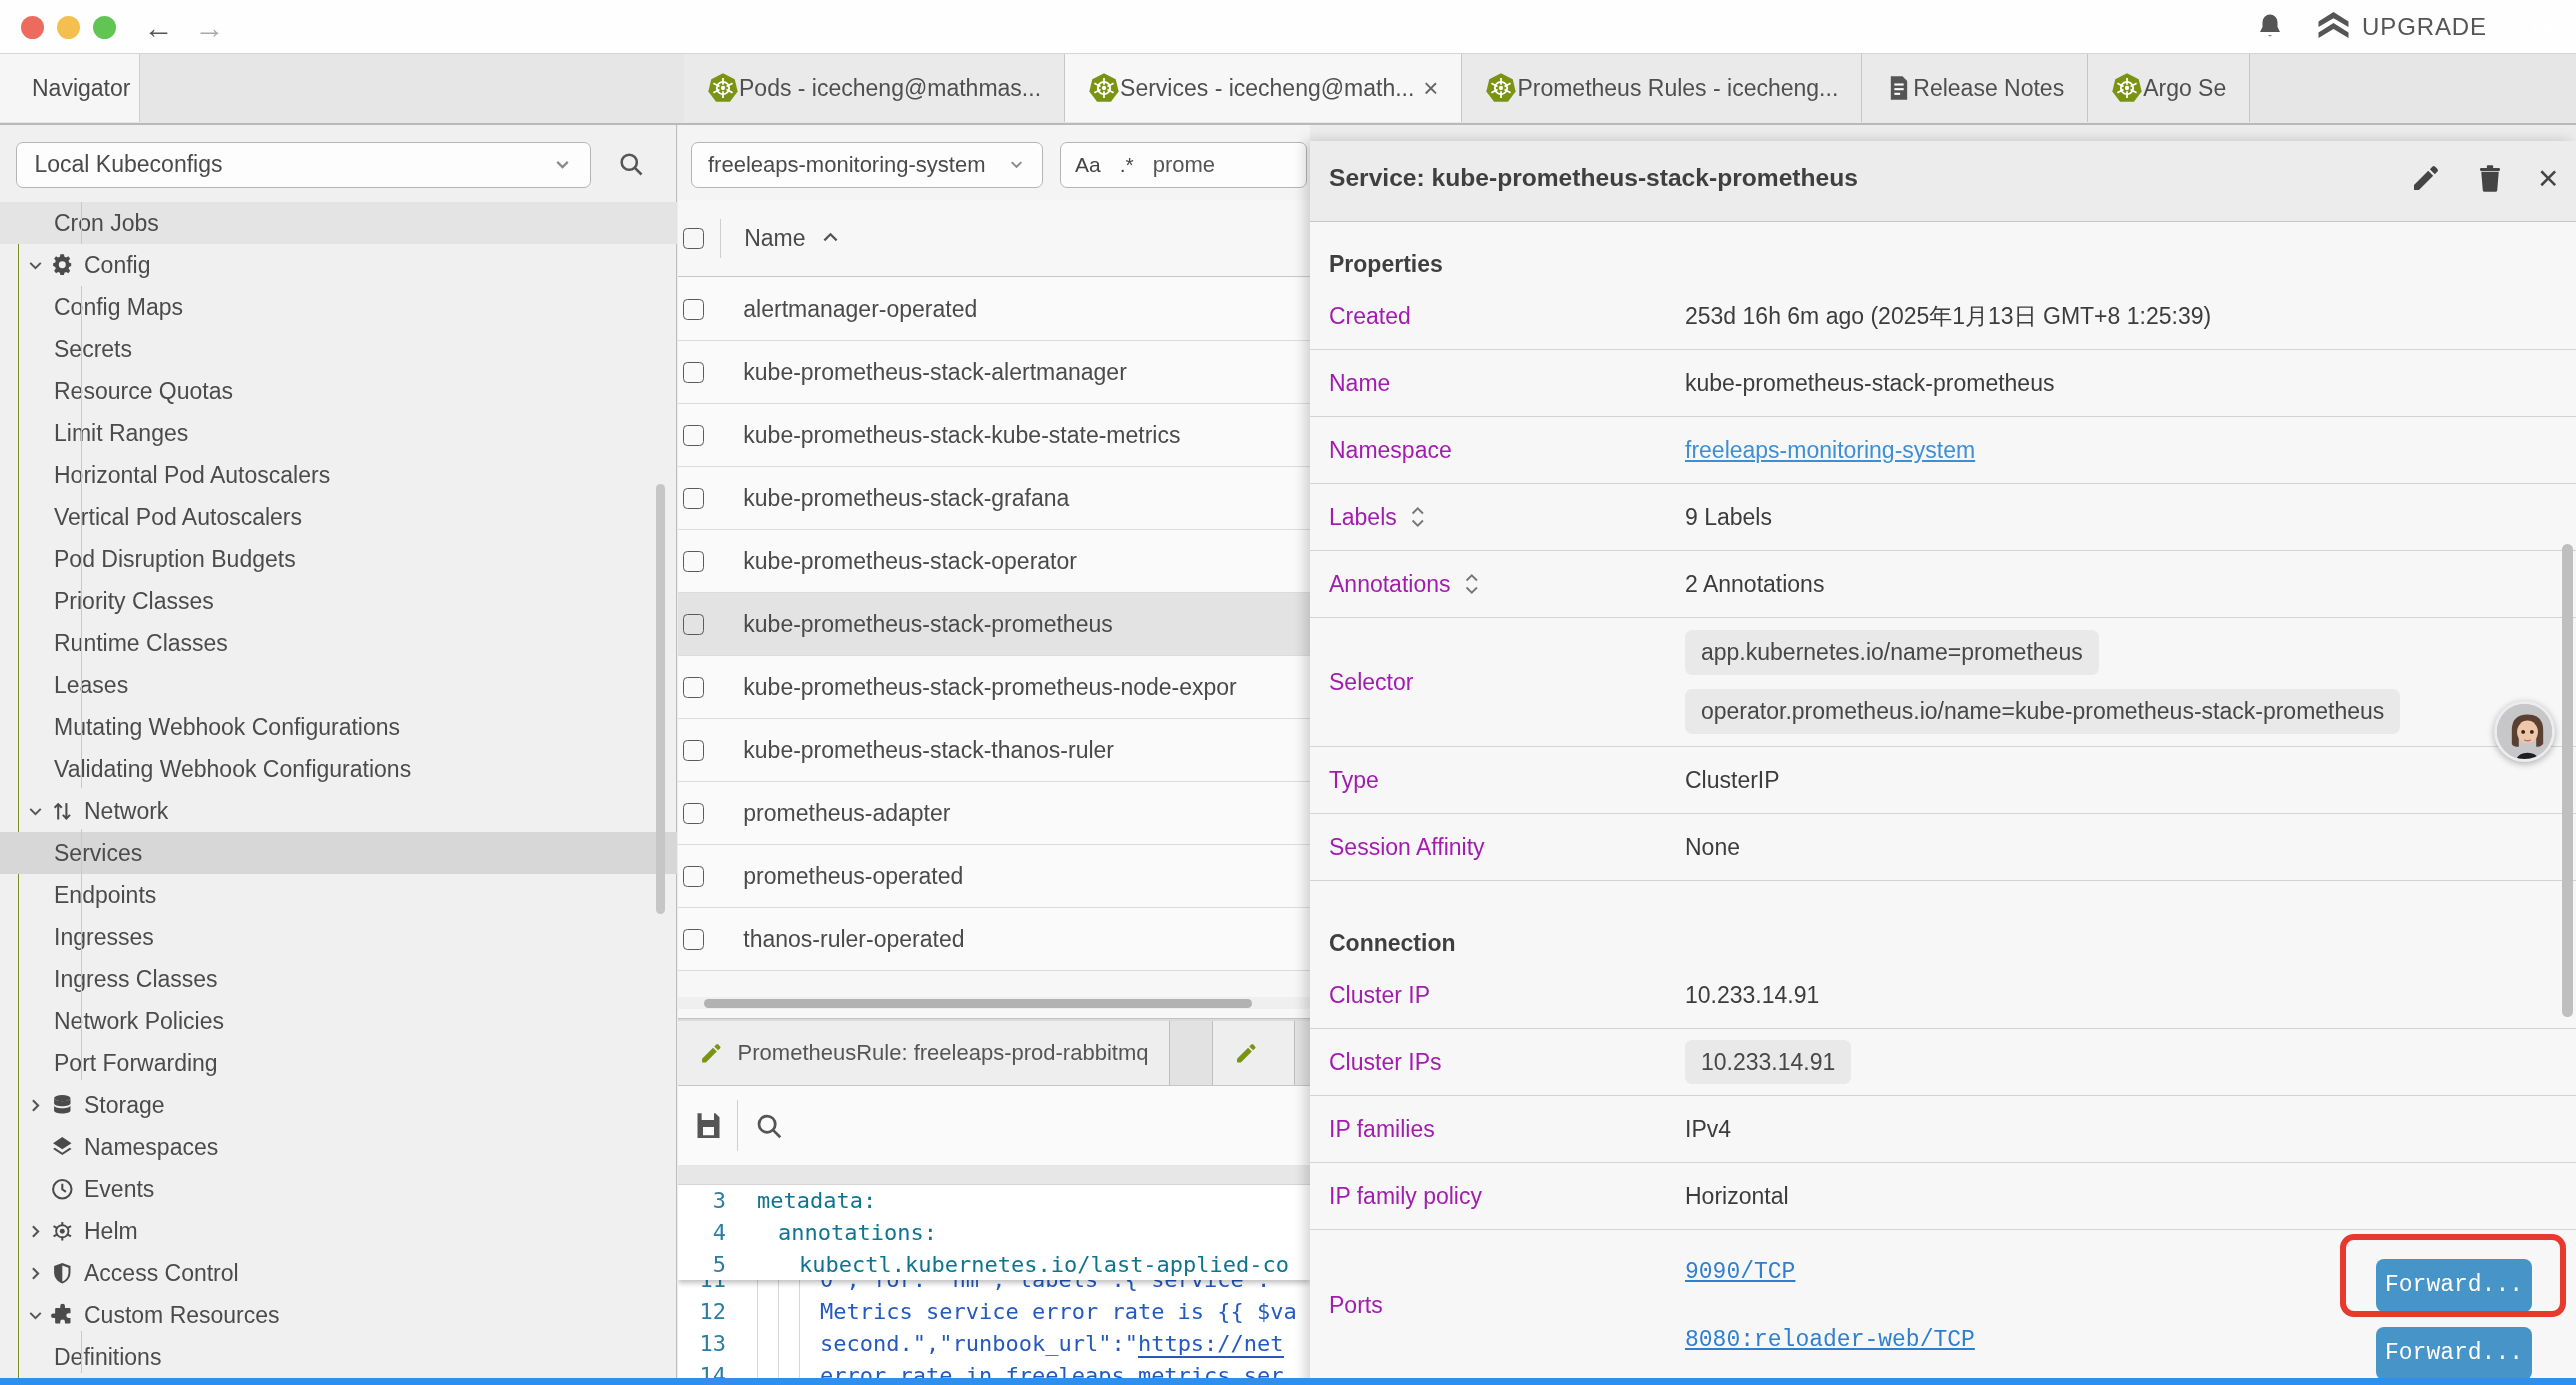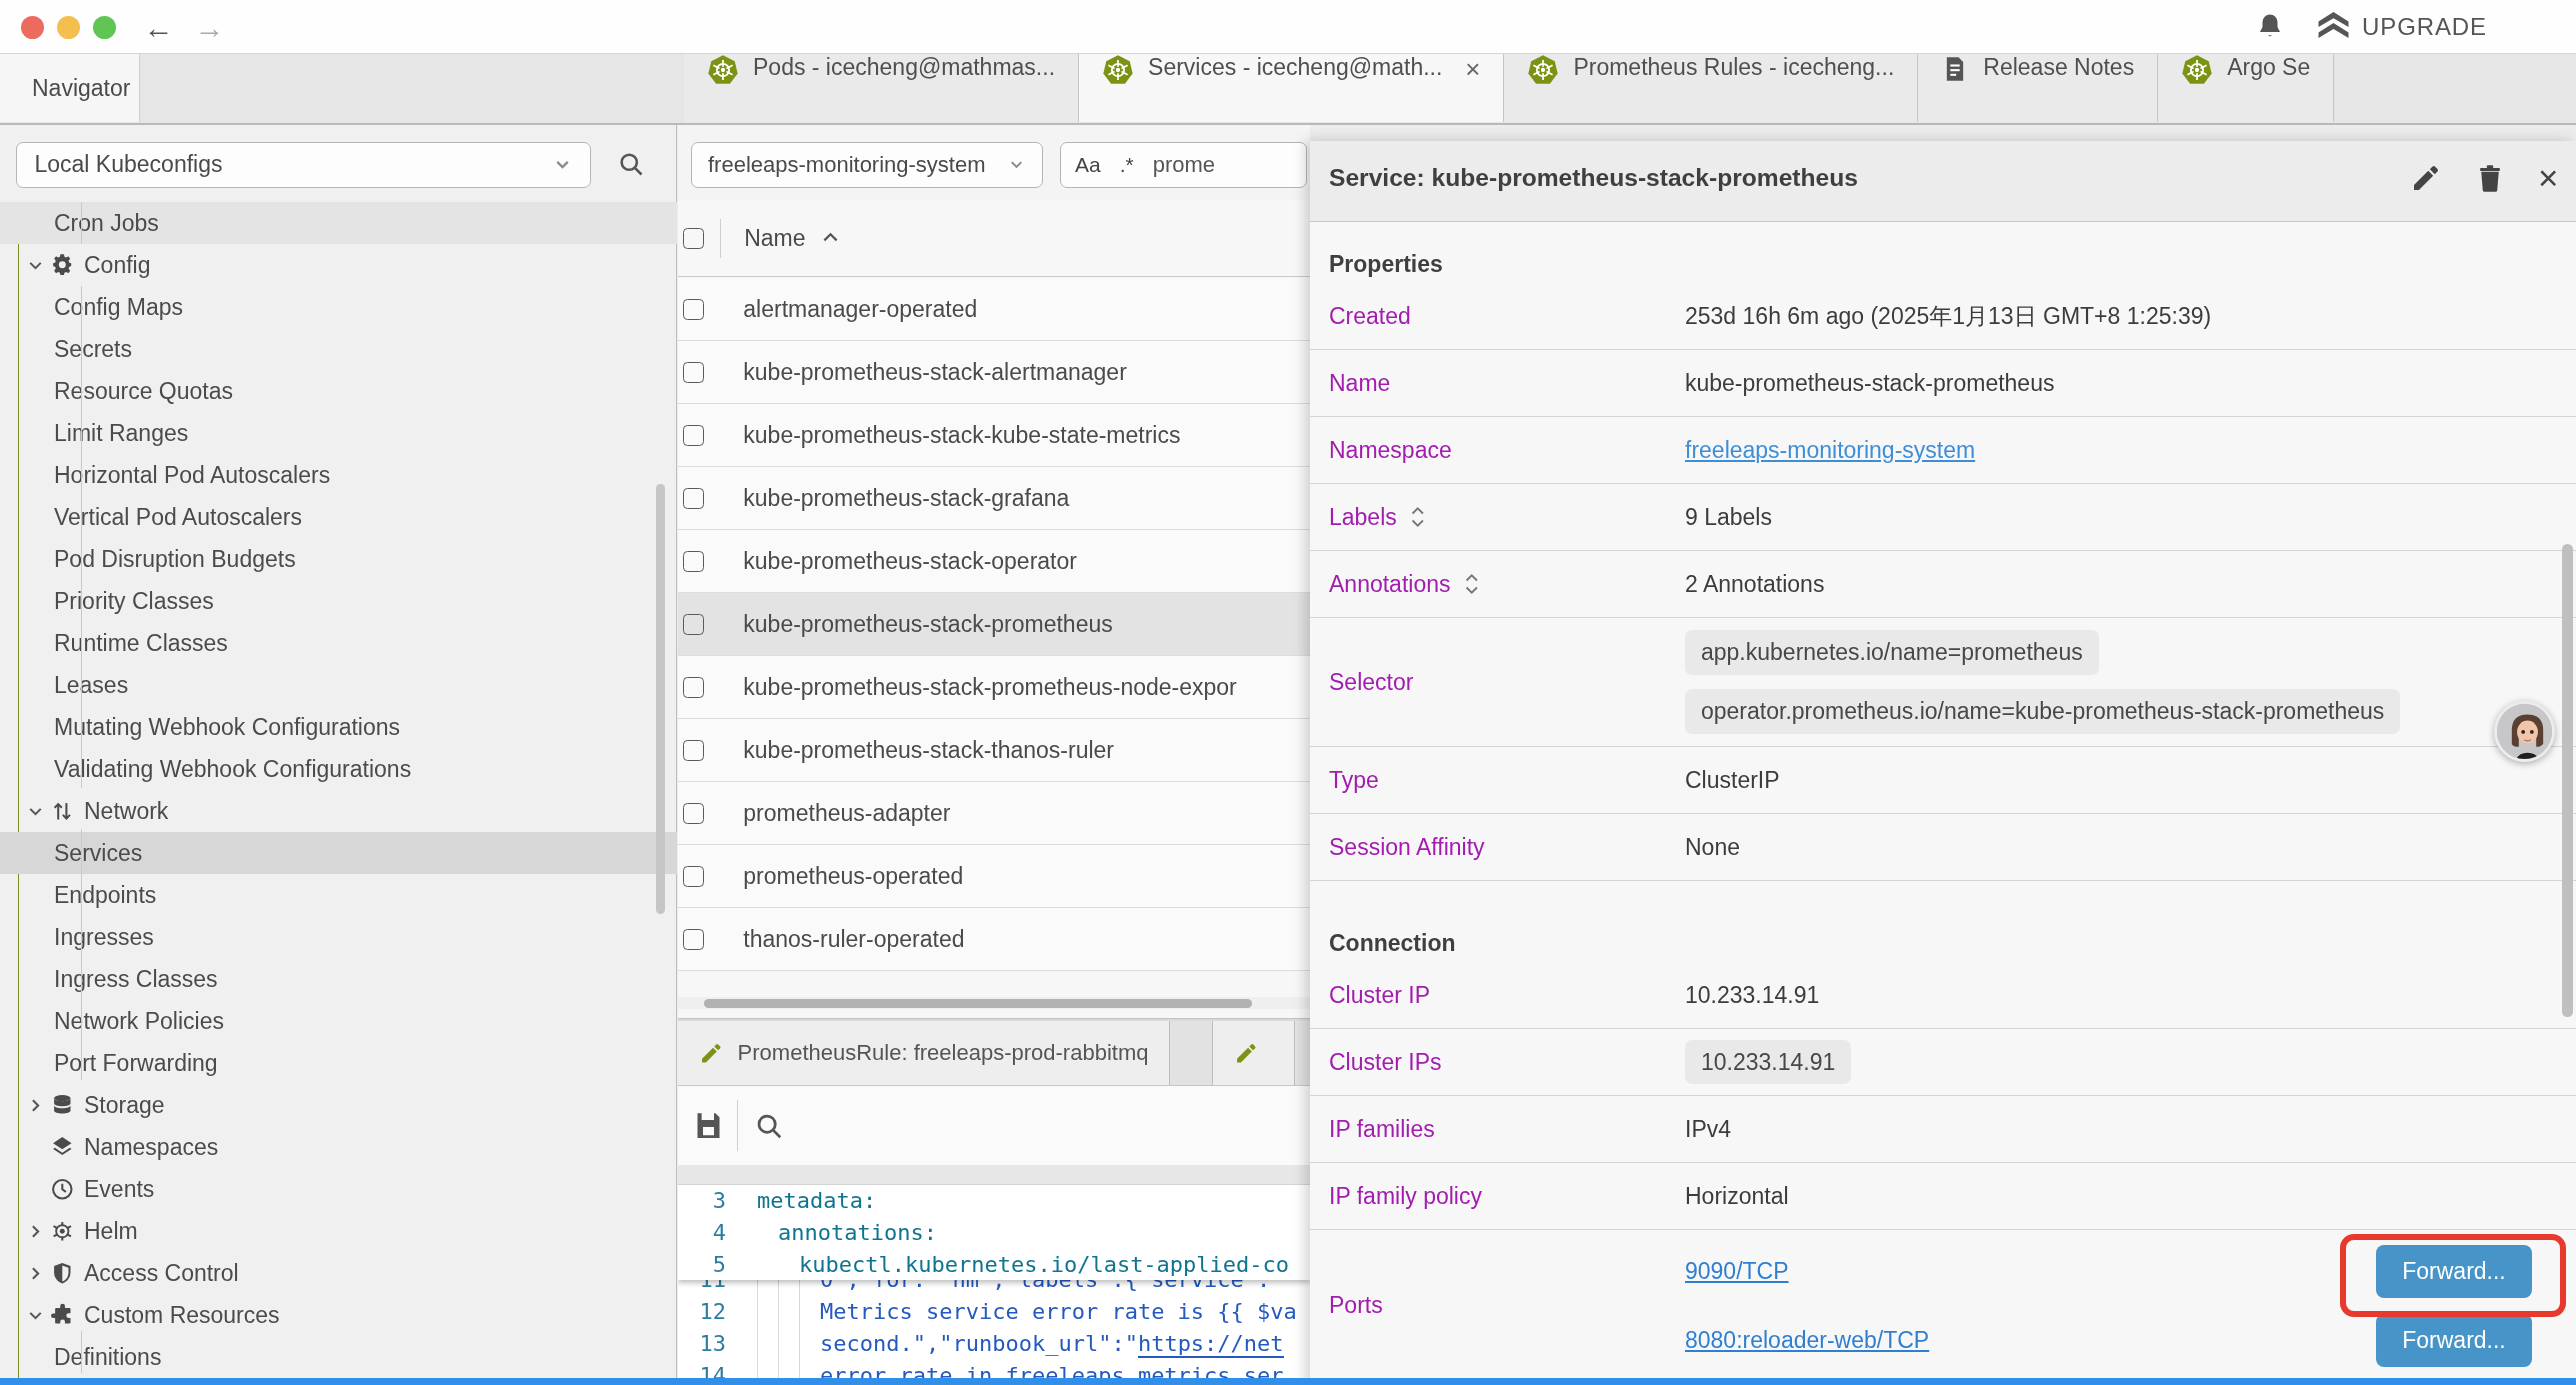--- a/index.html
+++ b/index.html
@@ -12,21 +12,21 @@
   .nav-arrow { position:absolute; top:8.8px; font-size:30px; line-height:37px; width:37px; text-align:center; }
   #topbar-right { position:absolute; right:0; top:0; height:54px; display:flex; align-items:center; gap:32px; padding-right:16px; }
   #upgrade { display:flex; align-items:center; gap:12.3px; color:#555; font-size:24px; letter-spacing:0.9px; }
   #user-badge { width:41px; height:41px; border-radius:50%; color:#fff; font-size:22px; display:flex; align-items:center; justify-content:center; }
 
   
   #tabstrip { position:absolute; left:0; top:54px; width:2576px; height:71px; background:#e6e6e6; border-bottom:2.6px solid #b9b9b9; }
   #nav-tab { position:absolute; left:0; top:0; width:140px; height:68px; background:#f6f6f6; border-right:0.9px solid #cfcfcf;
     display:flex; align-items:center; padding-left:32px; font-size:23px; color:#4a4a4a; }
   #main-tabs { position:absolute; left:684px; top:0; height:68px; display:flex; }
-  .mtab { height:68px; display:flex; align-items:flex-start; gap:14px; padding:0 23px; background:#eaeaea;
+  .mtab { height:68px; display:flex; align-items:center; padding:0 23px; background:#eaeaea;
     border-right:0.9px solid #c6c6c6; font-size:23px; color:#4f4f4f; max-width:443px; min-width:140px; }
   .mtab.active { background:#f7f7f7; }
   .mtab.preview .mtab-label { }
   .mtab-label { white-space:nowrap; overflow:hidden; }
   .mtab-close { font-size:26px; color:#666; margin-left:8.8px; }
 
   
   #navigator { position:absolute; left:0; top:125px; width:677px; height:1260px; background:#f0f0f0; border-right:0.9px solid #bdbdbd; }
   #nav-header { position:absolute; left:0; top:0; width:677px; height:75px; }
   #kubeconfig-select { position:absolute; left:16px; top:16.7px; width:575px; height:46px; background:#fdfdfd;
@@ -103,21 +103,21 @@
   .drow .val { flex:1; font-size:23px; color:#3c3c3c; display:flex; align-items:center; }
   .drow.h76 { height:67px; }
   .drow.h147 { height:129px; }
   .drow.nob { border-bottom:none; }
   .chips { display:flex; flex-direction:column; gap:14px; justify-content:center; }
   .chip { background:#e9e9e9; border-radius:7px; padding:8.8px 16px; font-size:23px; color:#474747; width:max-content; max-width:833px;
     white-space:nowrap; overflow:hidden; }
   .dlink { color:#3e8ed6; text-decoration:underline; }
   .plink { color:#2f7fd0; text-decoration:underline; font-size:23px; }
   .ports-col { display:flex; flex-direction:column; gap:42px; padding:19px 0; }
-  .port-line { display:flex; align-items:center; }
+  .port-line { display:flex; align-items:flex-start;font-family:Liberation Mono, monospace; }
   .fwd-btn { position:absolute; right:44px; width:156px; height:53px; background:#4794c8; border:none; border-radius:8px;
     color:#fff; font-size:23px; font-family:inherit; }
   #red-annotation { position:absolute; left:1030px; top:1093px; width:226px; height:83px; border:6.1px solid #e8392e; border-radius:14px; pointer-events:none; }
   #detail-scroll-thumb { position:absolute; right:3.5px; top:403px; width:10.5px; height:473px; background:#bfbfbf; border-radius:5.3px; }
 
   
   #avatar { position:absolute; left:2494px; top:701px; width:61px; height:61px; border-radius:50%; background:#c9c9cb;
     border:3.5px solid #ececec; box-shadow:0 1.8px 7px rgba(0,0,0,.3); overflow:hidden; }
 
   #bottom-bar { position:absolute; left:0; top:1378px; width:2576px; height:7px; background:#2f8fea; }

